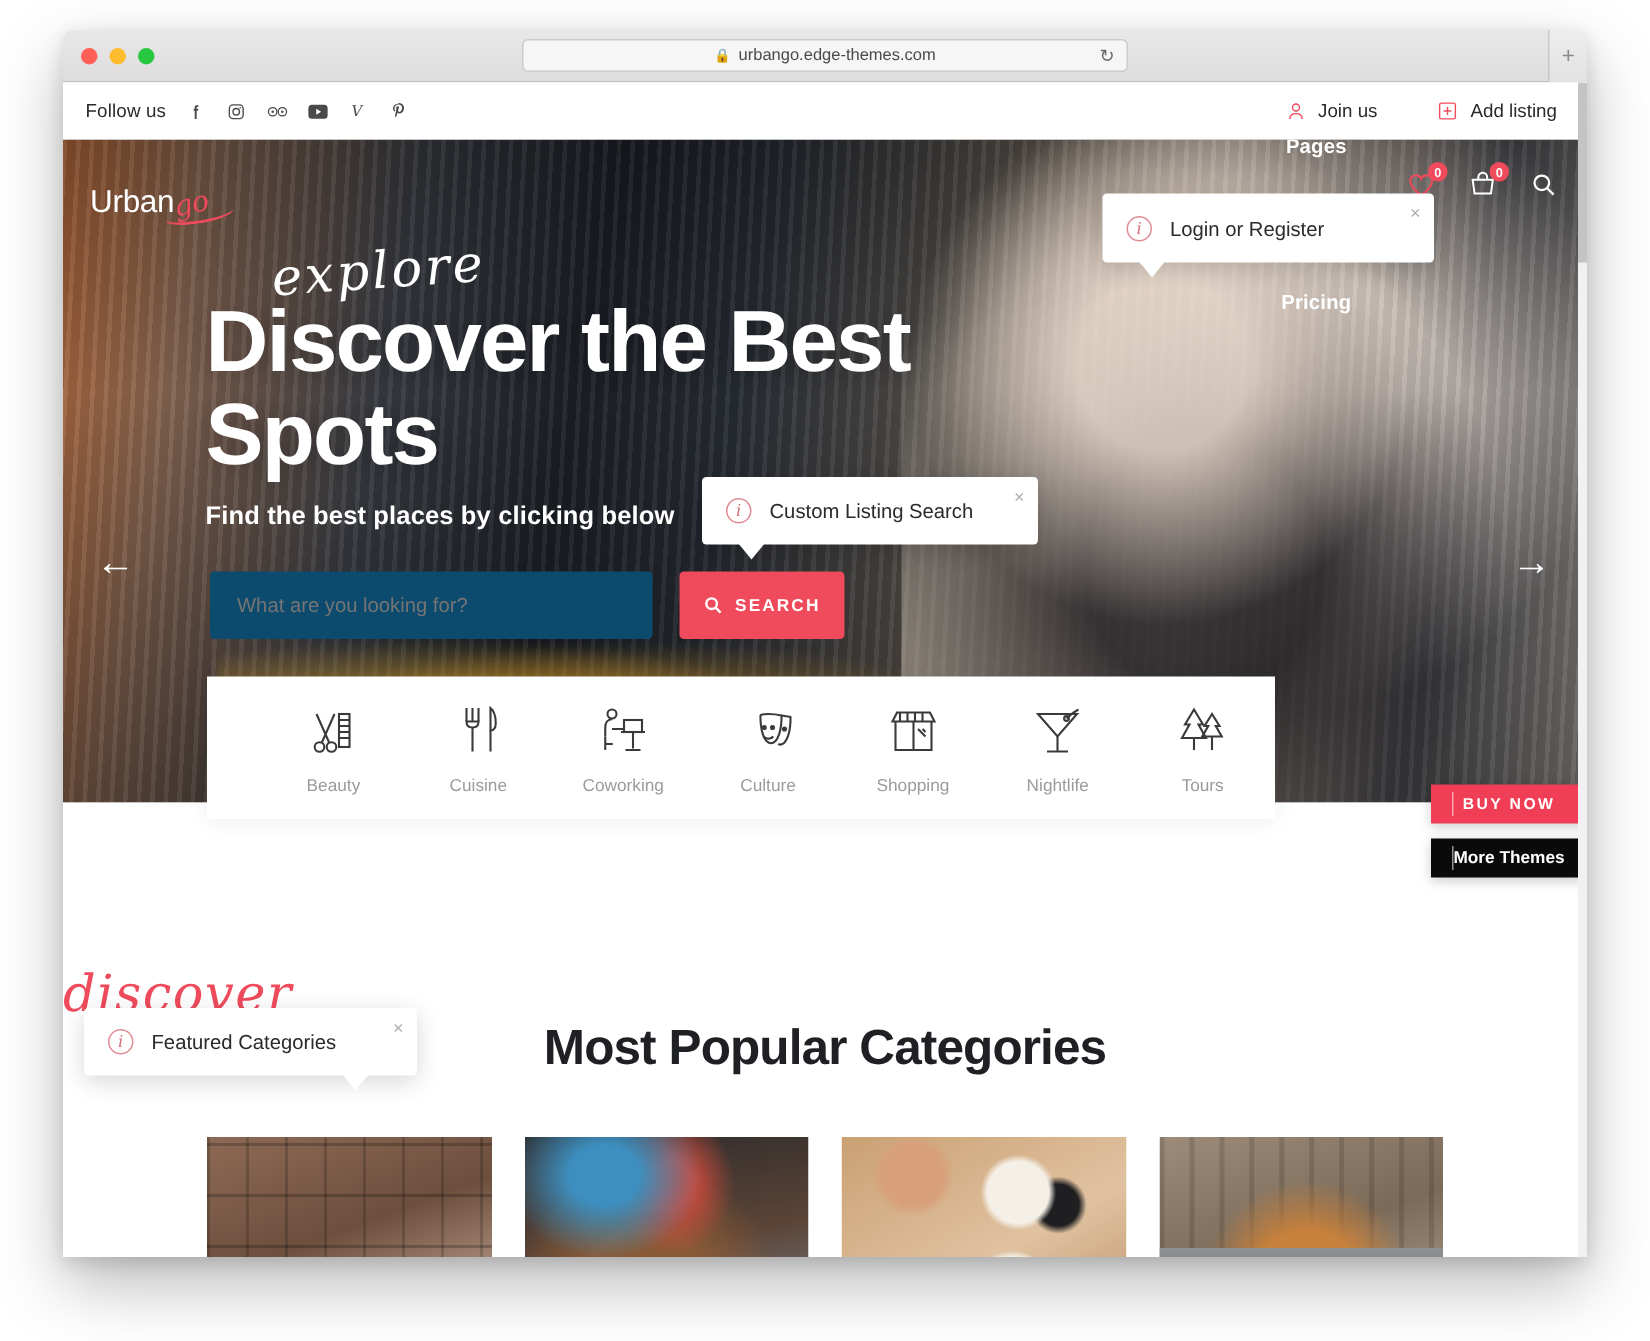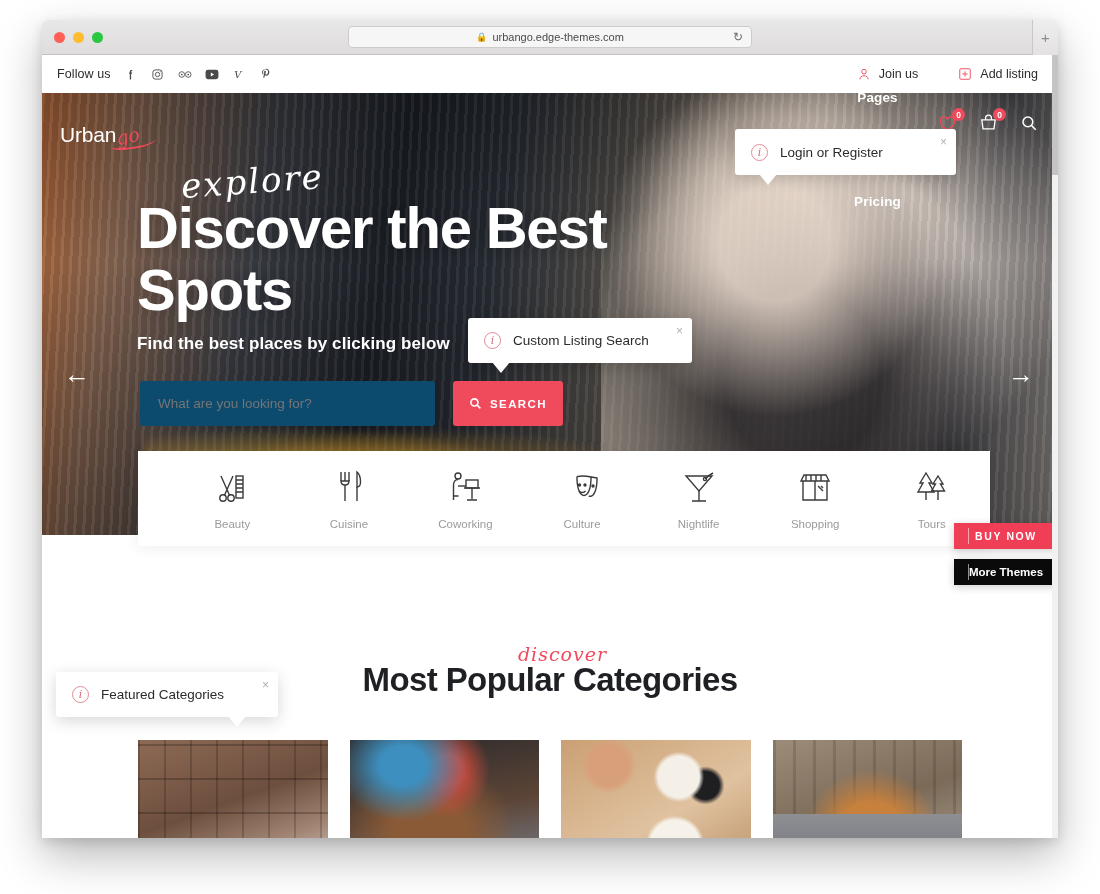--- a/index.html
+++ b/index.html
@@ -249,21 +249,21 @@
     color: #fff; font-size: 26px; line-height: 1;
     user-select: none;
   }
   .hero-arrow.left { left: 22px; }
   .hero-arrow.right { right: 24px; }
 
   
   .cat-strip {
     position: absolute;
     left: 96px; top: 396px;
-    width: 852px; height: 95px;
+    width: 712px; height: 95px;
     background: #fff;
     z-index: 25;
     display: flex; align-items: center;
     box-shadow: 0 2px 14px rgba(0,0,0,0.07);
     padding-left: 36px;
   }
   .cat-item {
     flex: 1;
     display: flex; flex-direction: column;
     align-items: center; gap: 11px;
@@ -271,27 +271,25 @@
   .cat-icon { width: 40px; height: 40px; color: #3a3a3a; }
   .cat-label { font-size: 11.5px; color: #9b9b9b; }
 
   
   .section {
     position: relative;
     padding-top: 108px;
     background: #fff;
   }
   .sec-script {
-    text-align: center;
     font-family: "DejaVu Serif", serif;
     font-style: italic;
-    font-size: 19px; color: #ef4b5c;
+    font-size: 34px; color: #ef4b5c;
     letter-spacing: 1px;
     margin-bottom: -4px;
-    margin-left: 25px;
   }
   .sec-title {
     text-align: center;
     font-size: 33px; font-weight: bold; color: #1f2024;
     letter-spacing: -0.6px;
   }
   .cards {
     display: flex; gap: 22px;
     padding: 41px 96px 0 96px;
   }
@@ -596,40 +594,40 @@
             <path d="M29 10c3.5.4 6 1 6 1s.5 12-4 17c-1.4 1.4-2.8 1.8-4.2.9"></path>
             <circle cx="31" cy="19" r="1" fill="currentColor"></circle>
           </svg>
         </span>
         <span class="cat-label">Culture</span>
       </div>
 
       <div class="cat-item">
         <span class="cat-icon">
           <svg width="40" height="40" viewBox="0 0 40 40" fill="none" stroke="currentColor" stroke-width="1.4">
-            <path d="M7 9h26L20 24z"></path>
-            <path d="M20 24v10M13 34h14"></path>
-            <path d="M26 12c3-3 6-5 8-6"></path>
-            <circle cx="26" cy="12" r="1.6"></circle>
-          </svg>
-        </span>
-        <span class="cat-label">Nightlife</span>
-      </div>
-
-      <div class="cat-item">
-        <span class="cat-icon">
-          <svg width="40" height="40" viewBox="0 0 40 40" fill="none" stroke="currentColor" stroke-width="1.4">
             <path d="M6 14h28l-3-6H9z"></path>
             <path d="M11 8v6M16 8v6M21 8v6M26 8v6"></path>
             <path d="M8 14v19h24V14"></path>
             <path d="M20 14v19"></path>
             <path d="M23 19l5 5M26 19l2 2"></path>
           </svg>
         </span>
         <span class="cat-label">Shopping</span>
+      </div>
+
+      <div class="cat-item">
+        <span class="cat-icon">
+          <svg width="40" height="40" viewBox="0 0 40 40" fill="none" stroke="currentColor" stroke-width="1.4">
+            <path d="M7 9h26L20 24z"></path>
+            <path d="M20 24v10M13 34h14"></path>
+            <path d="M26 12c3-3 6-5 8-6"></path>
+            <circle cx="26" cy="12" r="1.6"></circle>
+          </svg>
+        </span>
+        <span class="cat-label">Nightlife</span>
       </div>
 
       <div class="cat-item">
         <span class="cat-icon">
           <svg width="40" height="40" viewBox="0 0 40 40" fill="none" stroke="currentColor" stroke-width="1.4">
             <path d="M14 6l-6 10h3l-5 9h16l-5-9h3z"></path>
             <path d="M14 25v8"></path>
             <path d="M26 9l-5 8h2.5l-4 7h13l-4-7H31z"></path>
             <path d="M26 24v9"></path>
           </svg>

